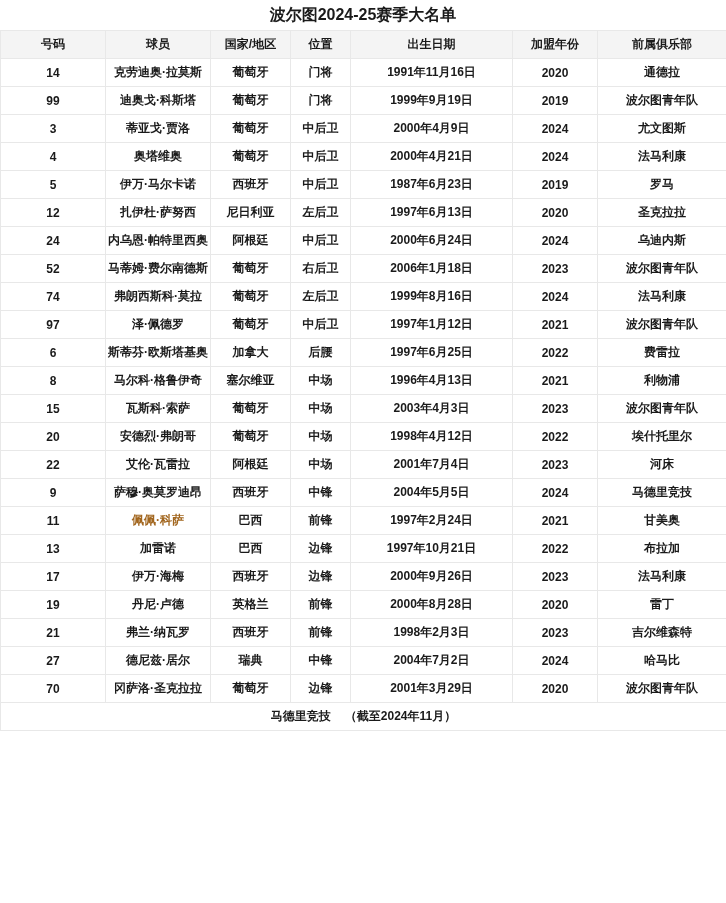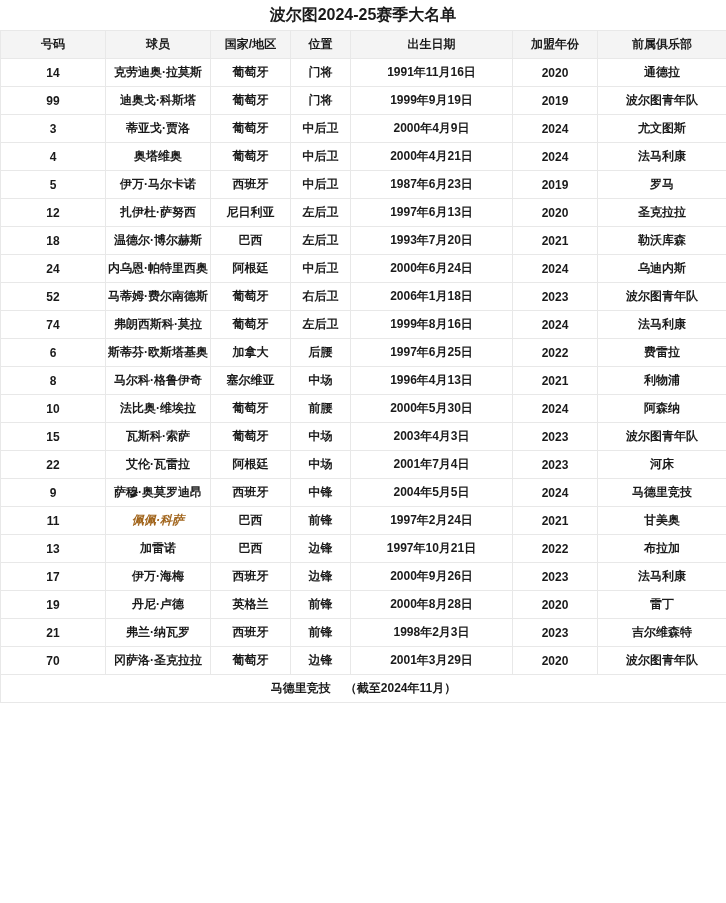--- a/index.html
+++ b/index.html
@@ -127,29 +127,20 @@
       <tr>
         <td>12</td>
         <td>扎伊杜·萨努西</td>
         <td>尼日利亚</td>
         <td>左后卫</td>
         <td>1997年6月13日</td>
         <td>2020</td>
         <td>圣克拉拉</td>
       </tr>
       <tr>
-        <td>18</td>
-        <td>温德尔·博尔赫斯</td>
-        <td>巴西</td>
-        <td>左后卫</td>
-        <td>1993年7月20日</td>
-        <td>2021</td>
-        <td>勒沃库森</td>
-      </tr>
-      <tr>
         <td>24</td>
         <td>内乌恩·帕特里西奥</td>
         <td>阿根廷</td>
         <td>中后卫</td>
         <td>2000年6月24日</td>
         <td>2024</td>
         <td>乌迪内斯</td>
       </tr>
       <tr>
         <td>52</td>
@@ -161,56 +152,65 @@
         <td>波尔图青年队</td>
       </tr>
       <tr>
         <td>74</td>
         <td>弗朗西斯科·莫拉</td>
         <td>葡萄牙</td>
         <td>左后卫</td>
         <td>1999年8月16日</td>
         <td>2024</td>
         <td>法马利康</td>
+      </tr>
+      <tr>
+        <td>97</td>
+        <td>泽·佩德罗</td>
+        <td>葡萄牙</td>
+        <td>中后卫</td>
+        <td>1997年1月12日</td>
+        <td>2021</td>
+        <td>波尔图青年队</td>
       </tr>
       <tr>
         <td>6</td>
         <td>斯蒂芬·欧斯塔基奥</td>
         <td>加拿大</td>
         <td>后腰</td>
         <td>1997年6月25日</td>
         <td>2022</td>
         <td>费雷拉</td>
       </tr>
       <tr>
         <td>8</td>
         <td>马尔科·格鲁伊奇</td>
         <td>塞尔维亚</td>
         <td>中场</td>
         <td>1996年4月13日</td>
         <td>2021</td>
         <td>利物浦</td>
       </tr>
       <tr>
-        <td>10</td>
-        <td>法比奥·维埃拉</td>
-        <td>葡萄牙</td>
-        <td>前腰</td>
-        <td>2000年5月30日</td>
-        <td>2024</td>
-        <td>阿森纳</td>
-      </tr>
-      <tr>
         <td>15</td>
         <td>瓦斯科·索萨</td>
         <td>葡萄牙</td>
         <td>中场</td>
         <td>2003年4月3日</td>
         <td>2023</td>
         <td>波尔图青年队</td>
+      </tr>
+      <tr>
+        <td>20</td>
+        <td>安德烈·弗朗哥</td>
+        <td>葡萄牙</td>
+        <td>中场</td>
+        <td>1998年4月12日</td>
+        <td>2022</td>
+        <td>埃什托里尔</td>
       </tr>
       <tr>
         <td>22</td>
         <td>艾伦·瓦雷拉</td>
         <td>阿根廷</td>
         <td>中场</td>
         <td>2001年7月4日</td>
         <td>2023</td>
         <td>河床</td>
       </tr>
@@ -218,21 +218,21 @@
         <td>9</td>
         <td>萨穆·奥莫罗迪昂</td>
         <td>西班牙</td>
         <td>中锋</td>
         <td>2004年5月5日</td>
         <td>2024</td>
         <td>马德里竞技</td>
       </tr>
       <tr>
         <td>11</td>
-        <td style="color: rgb(162, 102, 30); font-style: italic;">佩佩·科萨</td>
+        <td style="color: rgb(162, 102, 30);">佩佩·科萨</td>
         <td>巴西</td>
         <td>前锋</td>
         <td>1997年2月24日</td>
         <td>2021</td>
         <td>甘美奥</td>
       </tr>
       <tr>
         <td>13</td>
         <td>加雷诺</td>
         <td>巴西</td>
@@ -260,20 +260,29 @@
         <td>雷丁</td>
       </tr>
       <tr>
         <td>21</td>
         <td>弗兰·纳瓦罗</td>
         <td>西班牙</td>
         <td>前锋</td>
         <td>1998年2月3日</td>
         <td>2023</td>
         <td>吉尔维森特</td>
+      </tr>
+      <tr>
+        <td>27</td>
+        <td>德尼兹·居尔</td>
+        <td>瑞典</td>
+        <td>中锋</td>
+        <td>2004年7月2日</td>
+        <td>2024</td>
+        <td>哈马比</td>
       </tr>
       <tr>
         <td>70</td>
         <td>冈萨洛·圣克拉拉</td>
         <td>葡萄牙</td>
         <td>边锋</td>
         <td>2001年3月29日</td>
         <td>2020</td>
         <td>波尔图青年队</td>
       </tr>

